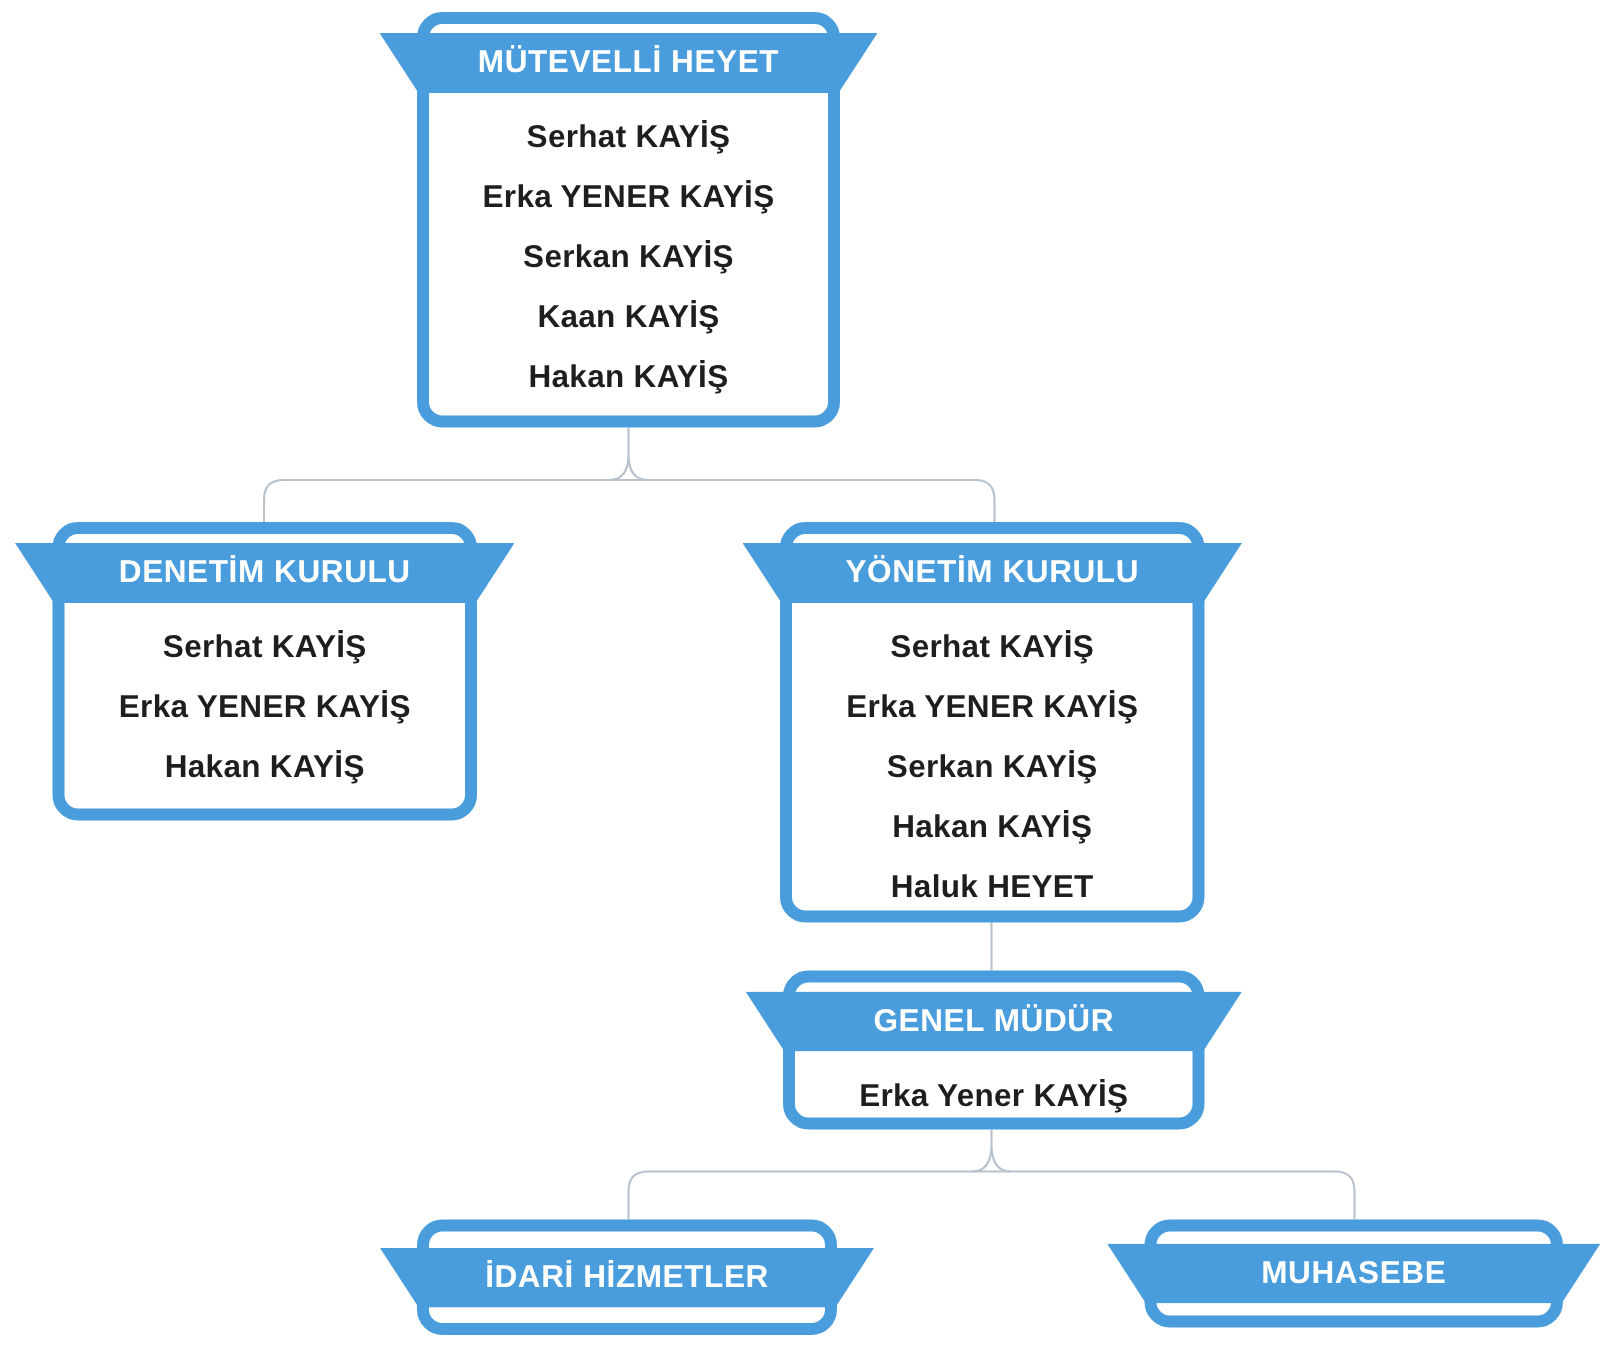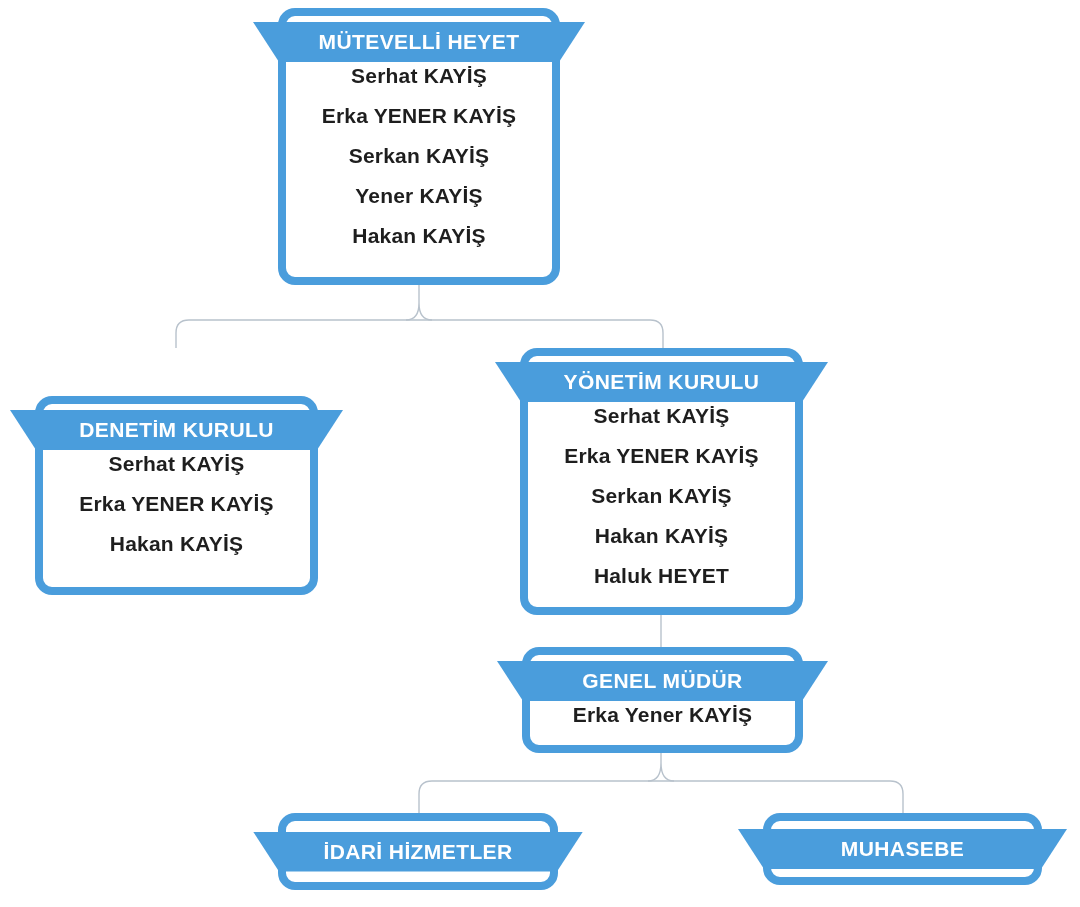--- a/index.html
+++ b/index.html
@@ -20,21 +20,21 @@
   .banner{
     position:absolute;left:-33px;right:-33px;top:6px;height:40px;
     background:var(--blue);
     clip-path:polygon(0 0,100% 0,calc(100% - 26px) 100%,26px 100%);
     display:flex;align-items:center;justify-content:center;
   }
   .org-box.leaf .banner{top:50%;margin-top:-20px;}
   .banner-text{
     color:#fff;font-weight:700;font-size:21px;letter-spacing:.4px;white-space:nowrap;
   }
-  .members{position:absolute;top:40px;left:0;right:0;}
+  .members{position:absolute;top:56px;left:0;right:0;}
   .member{
     height:40px;line-height:40px;text-align:center;
     font-weight:700;font-size:21px;color:var(--ink);letter-spacing:.2px;white-space:nowrap;
   }
 </style>
 </head>
 <body>
 
 <div class="canvas">
 
@@ -47,26 +47,26 @@
   </svg>
 
   <div class="org-box" style="left:278px;top:8px;width:282px;height:277px;">
     <div class="banner">
       <span class="banner-text">MÜTEVELLİ HEYET</span>
     </div>
     <div class="members">
       <div class="member">Serhat KAYİŞ</div>
       <div class="member">Erka YENER KAYİŞ</div>
       <div class="member">Serkan KAYİŞ</div>
-      <div class="member">Yener KAYİŞ</div>
+      <div class="member">Kaan KAYİŞ</div>
       <div class="member">Hakan KAYİŞ</div>
     </div>
   </div>
 
-  <div class="org-box" style="left:35px;top:348px;width:283px;height:199px;margin-top:48px;">
+  <div class="org-box" style="left:35px;top:348px;width:283px;height:199px;">
     <div class="banner">
       <span class="banner-text">DENETİM KURULU</span>
     </div>
     <div class="members">
       <div class="member">Serhat KAYİŞ</div>
       <div class="member">Erka YENER KAYİŞ</div>
       <div class="member">Hakan KAYİŞ</div>
     </div>
   </div>
 

